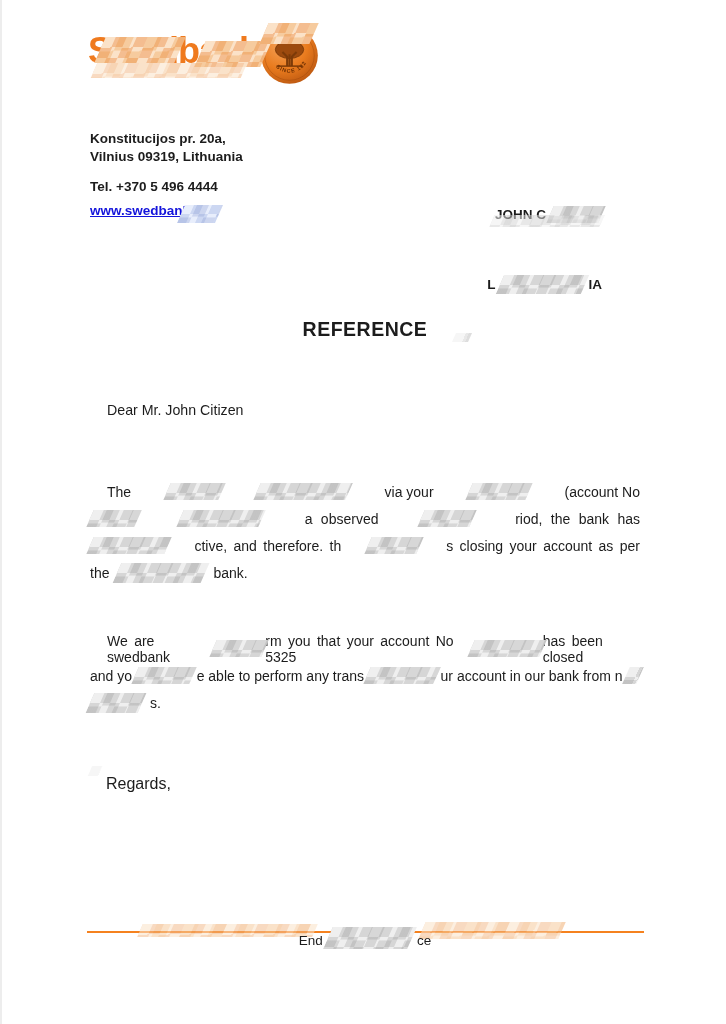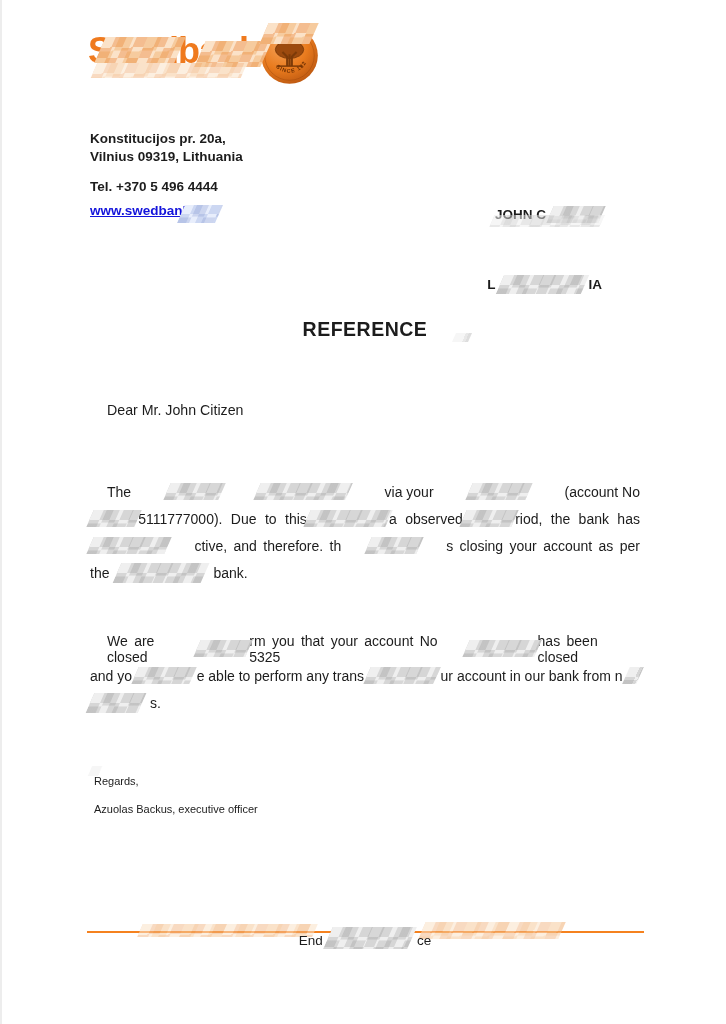--- a/index.html
+++ b/index.html
@@ -45,21 +45,21 @@
 
   
   .title { left:0; width:726px; text-align:center; top:318px; font-size:19.5px; font-weight:700; letter-spacing:.5px; }
   .body-line { position:absolute; left:88px; width:550px; display:flex; align-items:center; height:21px;
                font-size:14px; }
   .j { justify-content:space-between; }
   .l { justify-content:flex-start; gap:8px; }
   .ind { padding-left:17px; width:533px; }
   .ws2 { word-spacing:2.5px; } .ws4 { word-spacing:4.5px; }
 
-  .sig { left:92px; font-size:11px; }
+  .sig { left:104px; font-size:16px; }
 
   
   .rule { left:85px; top:931px; width:557px; height:2px; background:#f5821f; }
   .footer-row { left:0; top:933px; width:726px; display:flex; justify-content:center; align-items:flex-start;
                 gap:5px; font-size:13.5px; position:absolute; }
   .footer-row .pxi { margin-top:-6px; height:22px; }
 </style>
 </head>
 <body>
 
@@ -119,61 +119,59 @@
   <div class="body-line j ind" style="top:481px;">
     <span>The</span>
     <span class="pxi" style="width:55px;"></span>
     <span class="pxi" style="width:92px;"></span>
     <span>via your</span>
     <span class="pxi" style="width:60px;"></span>
     <span>(account No</span>
   </div>
   <div class="body-line j ws4" style="top:508px;">
     <span class="pxi" style="width:48px;"></span>
-    <span>5111777000). Due to this</span>
     <span class="pxi" style="width:82px;"></span>
     <span>a observed</span>
     <span class="pxi" style="width:52px;"></span>
     <span>riod, the bank has</span>
   </div>
   <div class="body-line j ws2" style="top:535px;">
     <span class="pxi" style="width:78px;"></span>
     <span>ctive, and therefore. th</span>
     <span class="pxi" style="width:52px;"></span>
     <span>s closing your account as per</span>
   </div>
   <div class="body-line l" style="top:562px;">
     <span>the</span>
     <span class="pxi" style="width:88px; height:20px;"></span>
     <span>bank.</span>
   </div>
 
   <div class="body-line j ind ws2" style="top:638px;">
-    <span>We are closed</span>
+    <span>We are swedbank</span>
     <span class="pxi" style="width:52px;"></span>
     <span>rm you that your account No 5325</span>
     <span class="pxi" style="width:72px;"></span>
     <span>has been closed</span>
   </div>
   <div class="body-line j" style="top:665px;">
     <span>and yo</span>
     <span class="pxi" style="width:58px;"></span>
     <span>e able to perform any trans</span>
     <span class="pxi" style="width:70px;"></span>
     <span>ur account in our bank from n</span>
     <span class="pxi" style="width:14px;"></span>
   </div>
   <div class="body-line l" style="top:692px;">
     <span class="pxi" style="width:52px; height:20px;"></span>
     <span>s.</span>
   </div>
 
   <div class="px soft" style="left:88px; top:766px; width:10px; height:10px;"></div>
   <div class="abs sig" style="top:775px;">Regards,</div>
-  <div class="abs sig" style="top:803px;">Azuolas Backus, executive officer</div>
 
   <div class="abs rule"></div>
   <div class="px peach soft" style="left:138px; top:924px; width:175px; height:13px;"></div>
   <div class="px peach soft" style="left:420px; top:922px; width:140px; height:17px;"></div>
   <div class="footer-row">
     <span>End</span>
     <span class="pxi" style="width:84px;"></span>
     <span>ce</span>
   </div>
 

